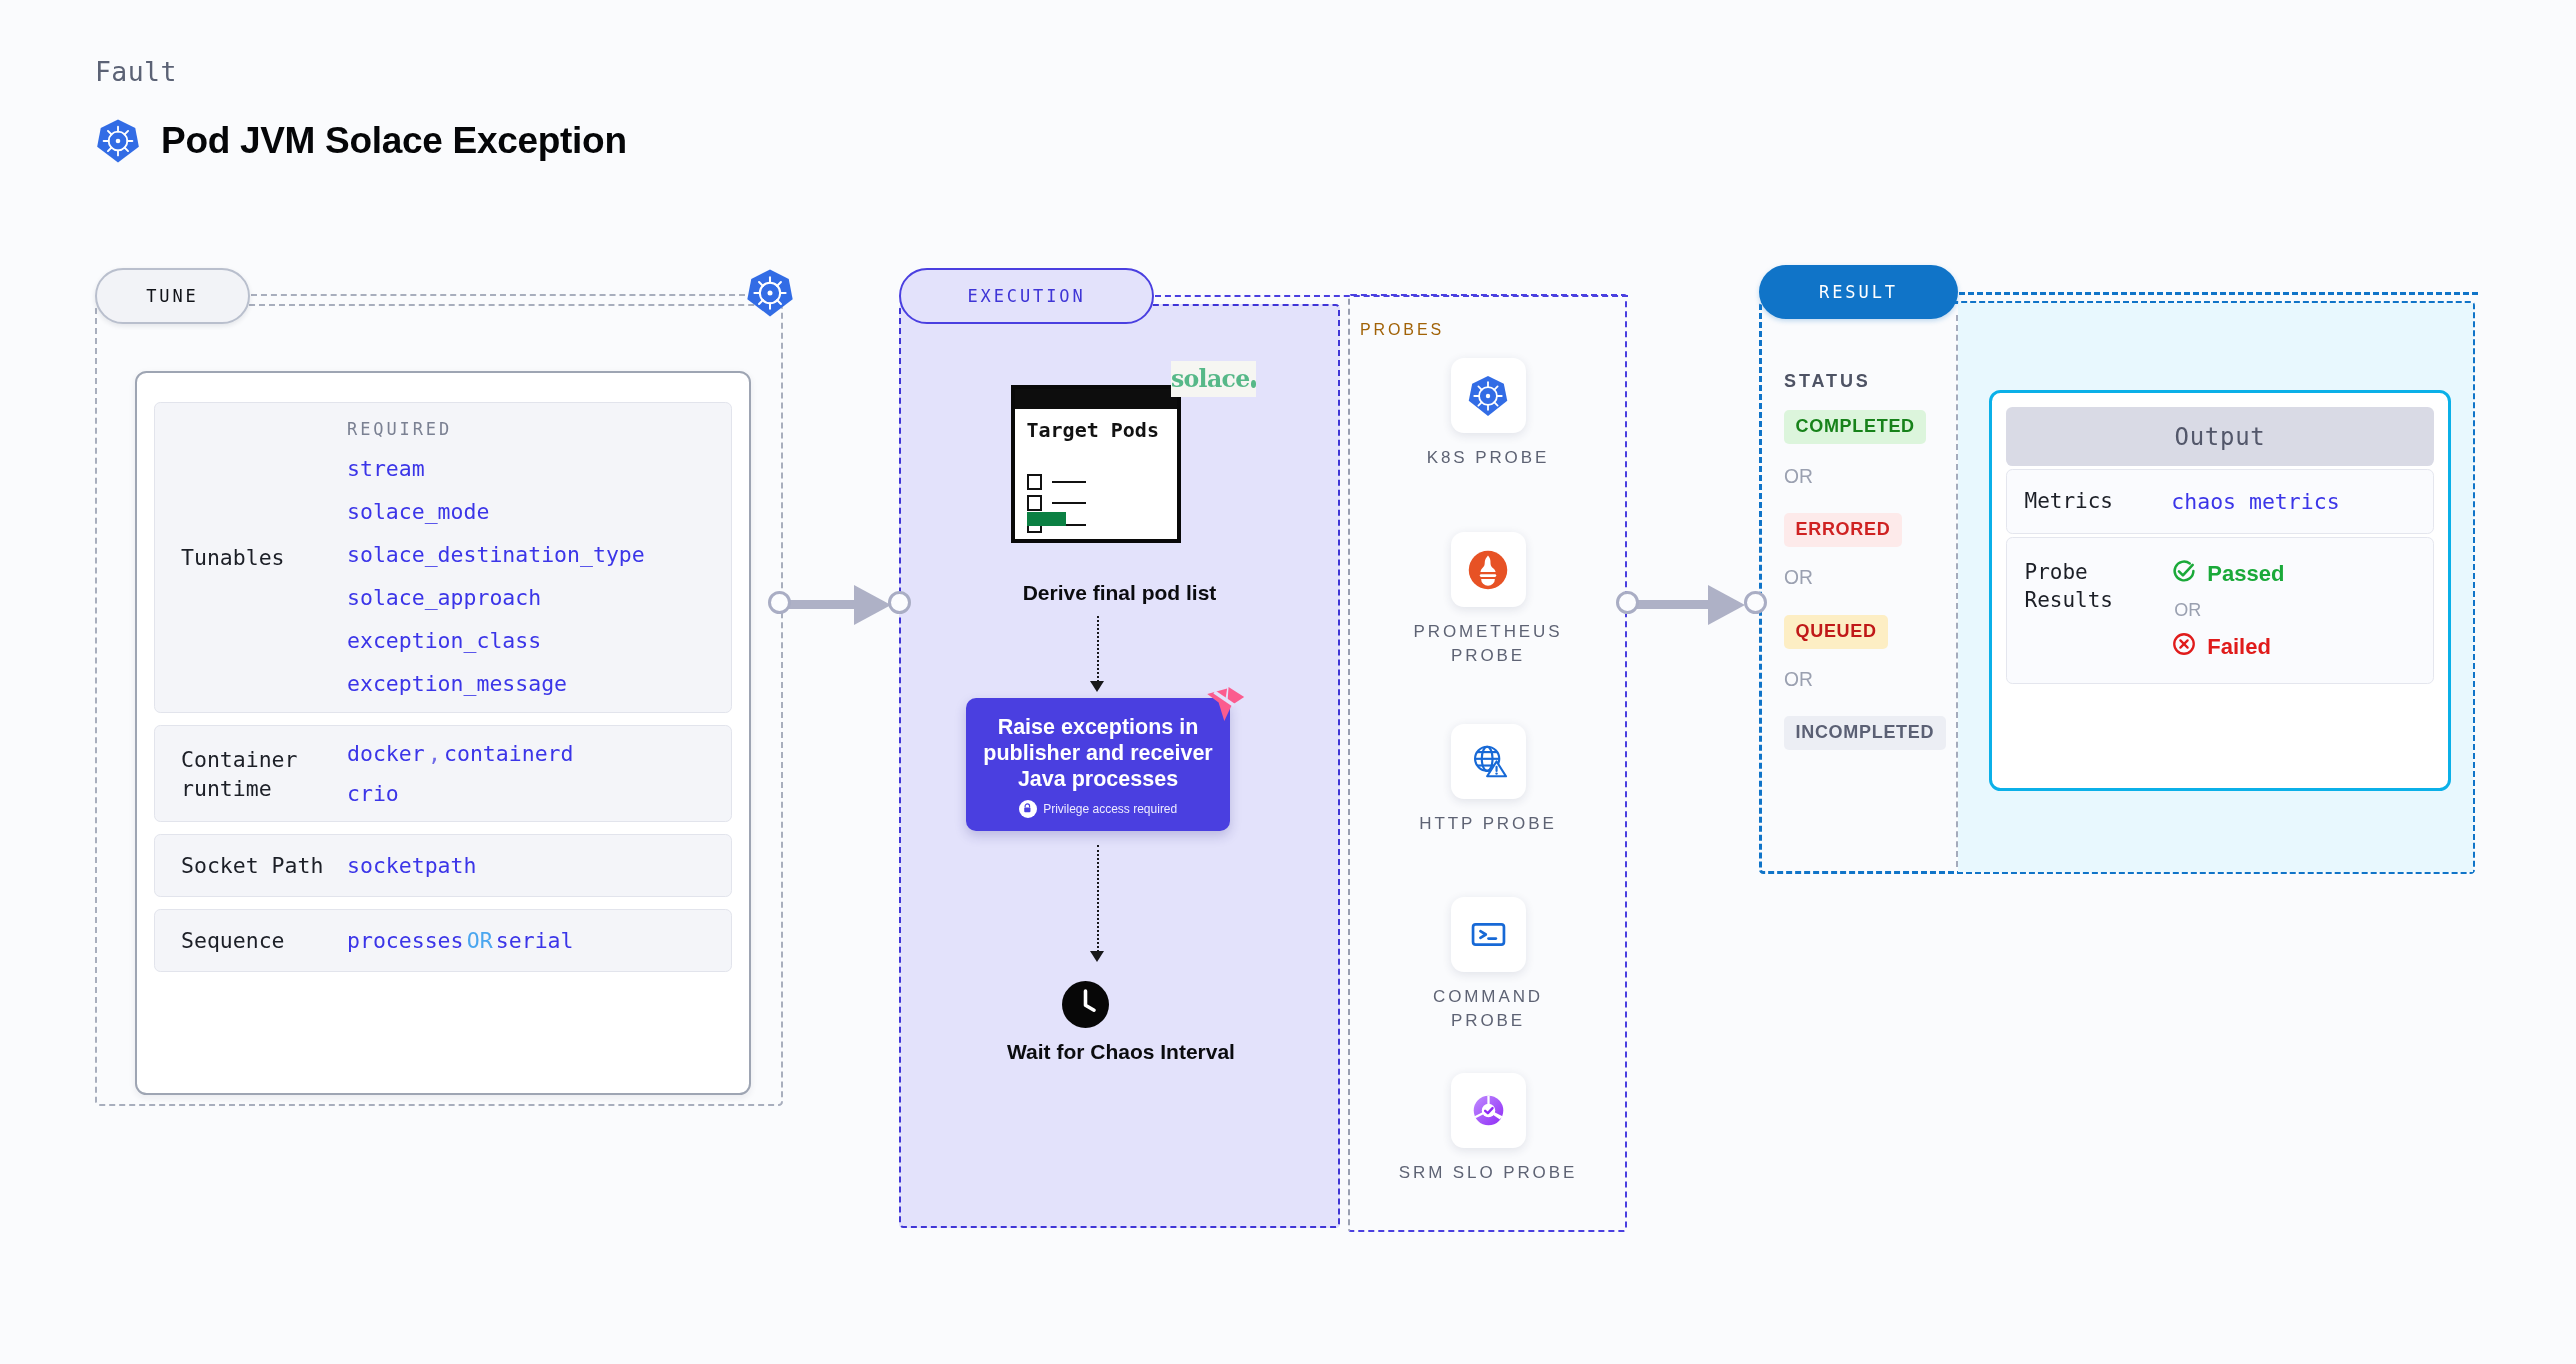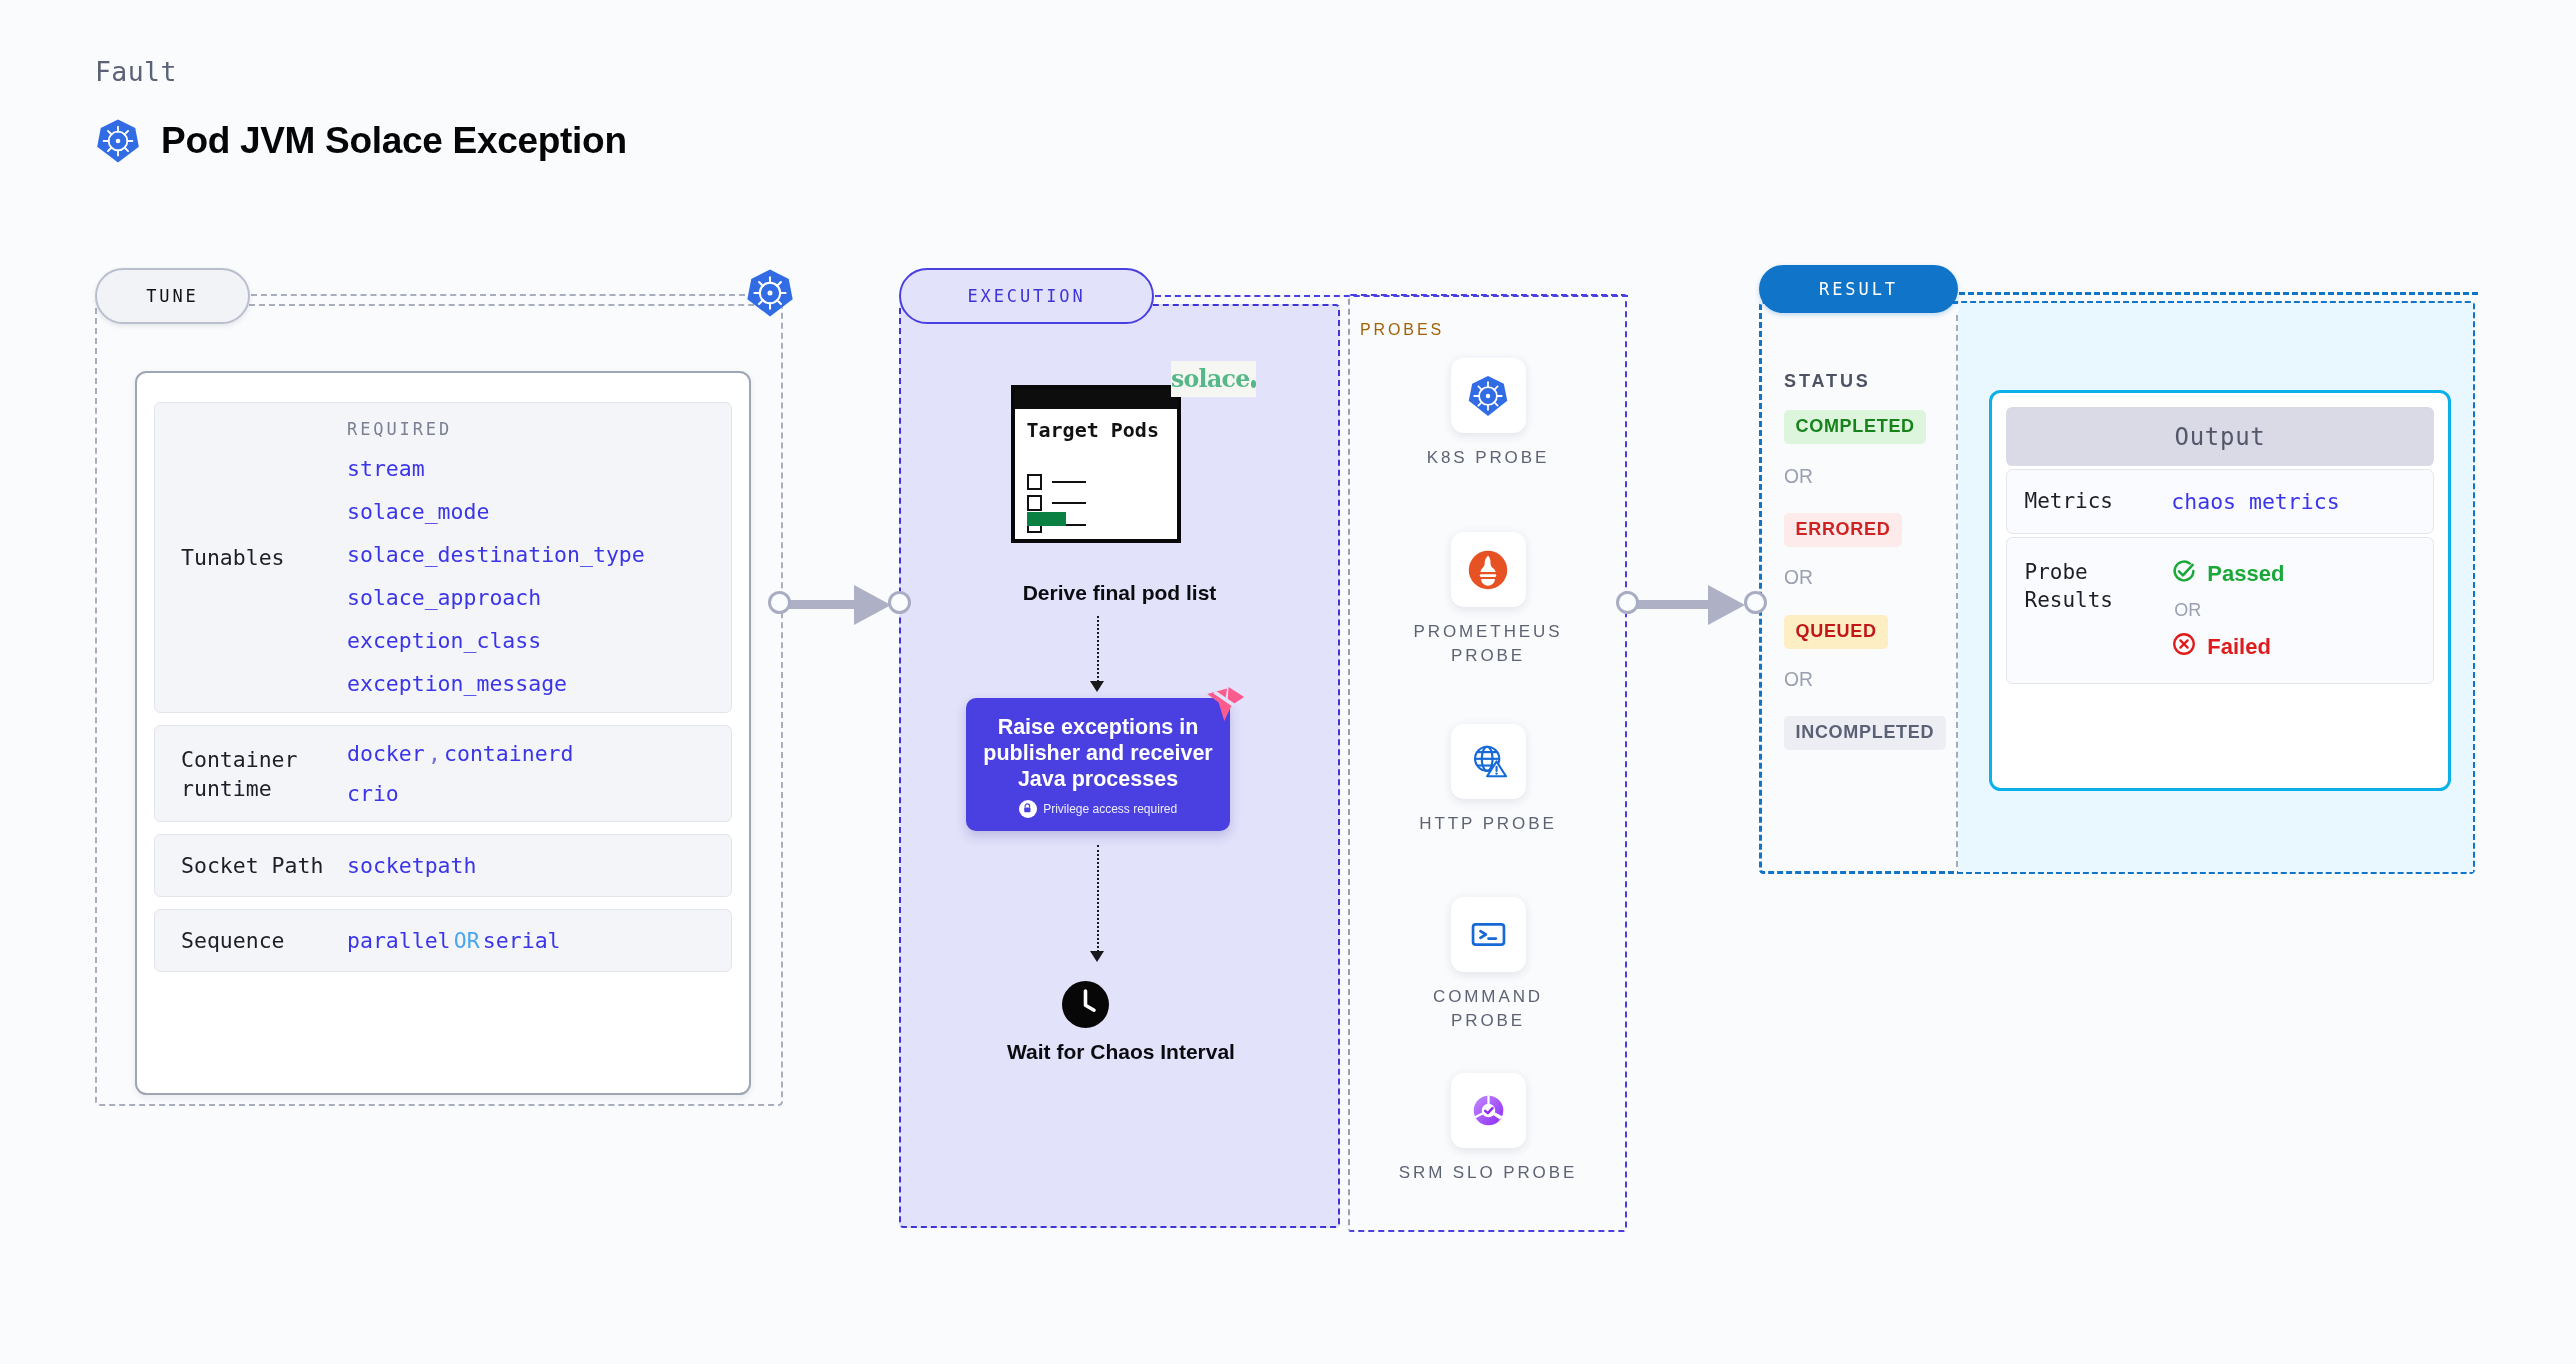--- a/index.html
+++ b/index.html
@@ -200,21 +200,21 @@
     margin-top:13px;font-size:17px;color:#5e6374;letter-spacing:2.9px;line-height:1.4;
     font-family:"Liberation Sans",sans-serif;
   }
 
   
   #result-panel{
     left:1759px;top:301px;width:716px;height:573px;
     border:3.6px dashed #1074c8;border-radius:4.3px;background:transparent;
   }
   #result-pill{
-    left:1759px;top:265px;width:199px;height:48px;
+    left:1759px;top:265px;width:199px;height:54px;
     background:#1074c8;border:none;color:#ffffff;
     box-shadow:0 2.1px 5.7px rgba(16,116,200,.25);
   }
   #result-dash-line{
     position:absolute;left:1959px;top:292px;width:519px;height:0;
     border-top:3.6px dashed #1074c8;z-index:4;
   }
   #result-inner-divider{
     position:absolute;left:1956px;top:315px;height:552px;width:0;
     border-left:2.1px dashed #a5abbc;z-index:3;
@@ -341,21 +341,21 @@
   <div class="ui-row">
     <div class="row-label">Socket Path</div>
     <div class="row-values">
       <span class="val">socketpath</span>
     </div>
   </div>
 
   <div class="ui-row">
     <div class="row-label">Sequence</div>
     <div class="row-values">
-      <span class="val">parallel</span>
+      <span class="val">processes</span>
       <span class="val val-sep">OR</span>
       <span class="val">serial</span>
     </div>
   </div>
 </div>
 
 <div class="conn" style="left:768px;top:591px;width:143px;height:23px;">
   <div class="bar" style="width:107px;"></div>
   <div class="dot" style="left:0;"></div>
   <div class="head" style="left:86px;"></div>

